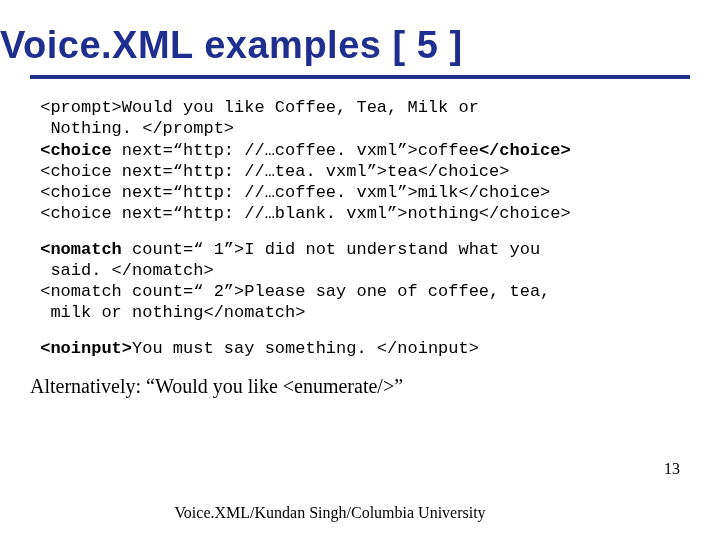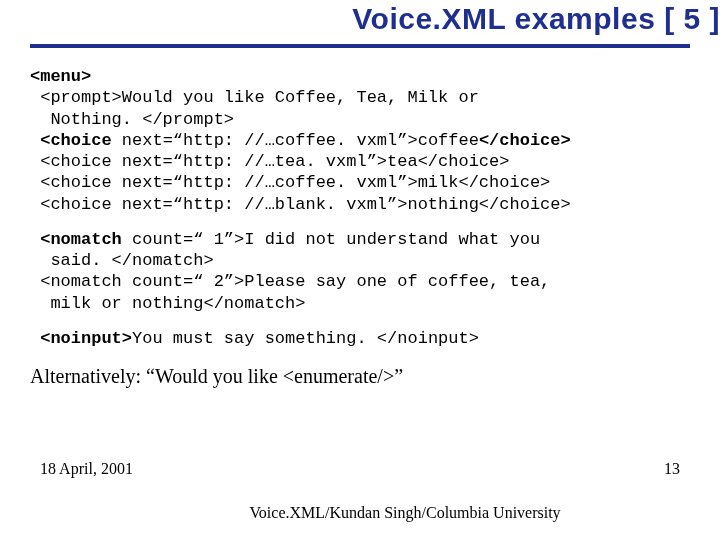--- a/index.html
+++ b/index.html
@@ -5,27 +5,27 @@
   * { margin: 0; padding: 0; box-sizing: border-box; }
   body {
     width: 720px;
     height: 540px;
     background: #ffffff;
     font-family: "Times New Roman", serif;
     position: relative;
     overflow: hidden;
   }
   .title {
-    text-align: right;
+    text-align: left;
     font-family: Impact, "Arial Black", sans-serif;
-    font-size: 30px;
+    font-size: 38px;
     font-weight: bold;
     color: #1f2f8f;
     letter-spacing: 0.5px;
-    padding-top: 2px;
+    padding-top: 24px;
     padding-bottom: 8px;
   }
   .underline {
     width: 660px;
     height: 4px;
     background: #1f2f8f;
     margin: 0 auto 18px auto;
   }
   .content {
     padding: 0 30px;
@@ -58,21 +58,20 @@
   b { font-weight: bold; }
 </style>
 </head>
 <body>
 
 <div class="title">Voice.XML examples [ 5 ]</div>
 <div class="underline"></div>
 
 <div class="content">
   <div class="block">
-    <div><b>&lt;menu&gt;</b></div>
     <div>&nbsp;&lt;prompt&gt;Would you like Coffee, Tea, Milk or</div>
     <div>&nbsp;&nbsp;Nothing. &lt;/prompt&gt;</div>
     <div><b>&nbsp;&lt;choice</b><span> next=“http: //…coffee. vxml”&gt;coffee</span><b>&lt;/choice&gt;</b></div>
     <div>&nbsp;&lt;choice next=“http: //…tea. vxml”&gt;tea&lt;/choice&gt;</div>
     <div>&nbsp;&lt;choice next=“http: //…coffee. vxml”&gt;milk&lt;/choice&gt;</div>
     <div>&nbsp;&lt;choice next=“http: //…blank. vxml”&gt;nothing&lt;/choice&gt;</div>
   </div>
 
   <div class="block">
     <div><b>&nbsp;&lt;nomatch</b><span> count=“ 1”&gt;I did not understand what you</span></div>
@@ -82,16 +81,15 @@
   </div>
 
   <div class="block">
     <div><b>&nbsp;&lt;noinput&gt;</b><span>You must say something. &lt;/noinput&gt;</span></div>
   </div>
 </div>
 
 <div class="alt">Alternatively: “Would you like &lt;enumerate/&gt;”</div>
 
 <div class="footer">
-  <div class="footer-left">18 April, 2001</div>
   <div class="footer-center">Voice.XML/Kundan Singh/Columbia University</div>
   <div class="footer-right">13</div>
 </div>
 
 </body></html>

